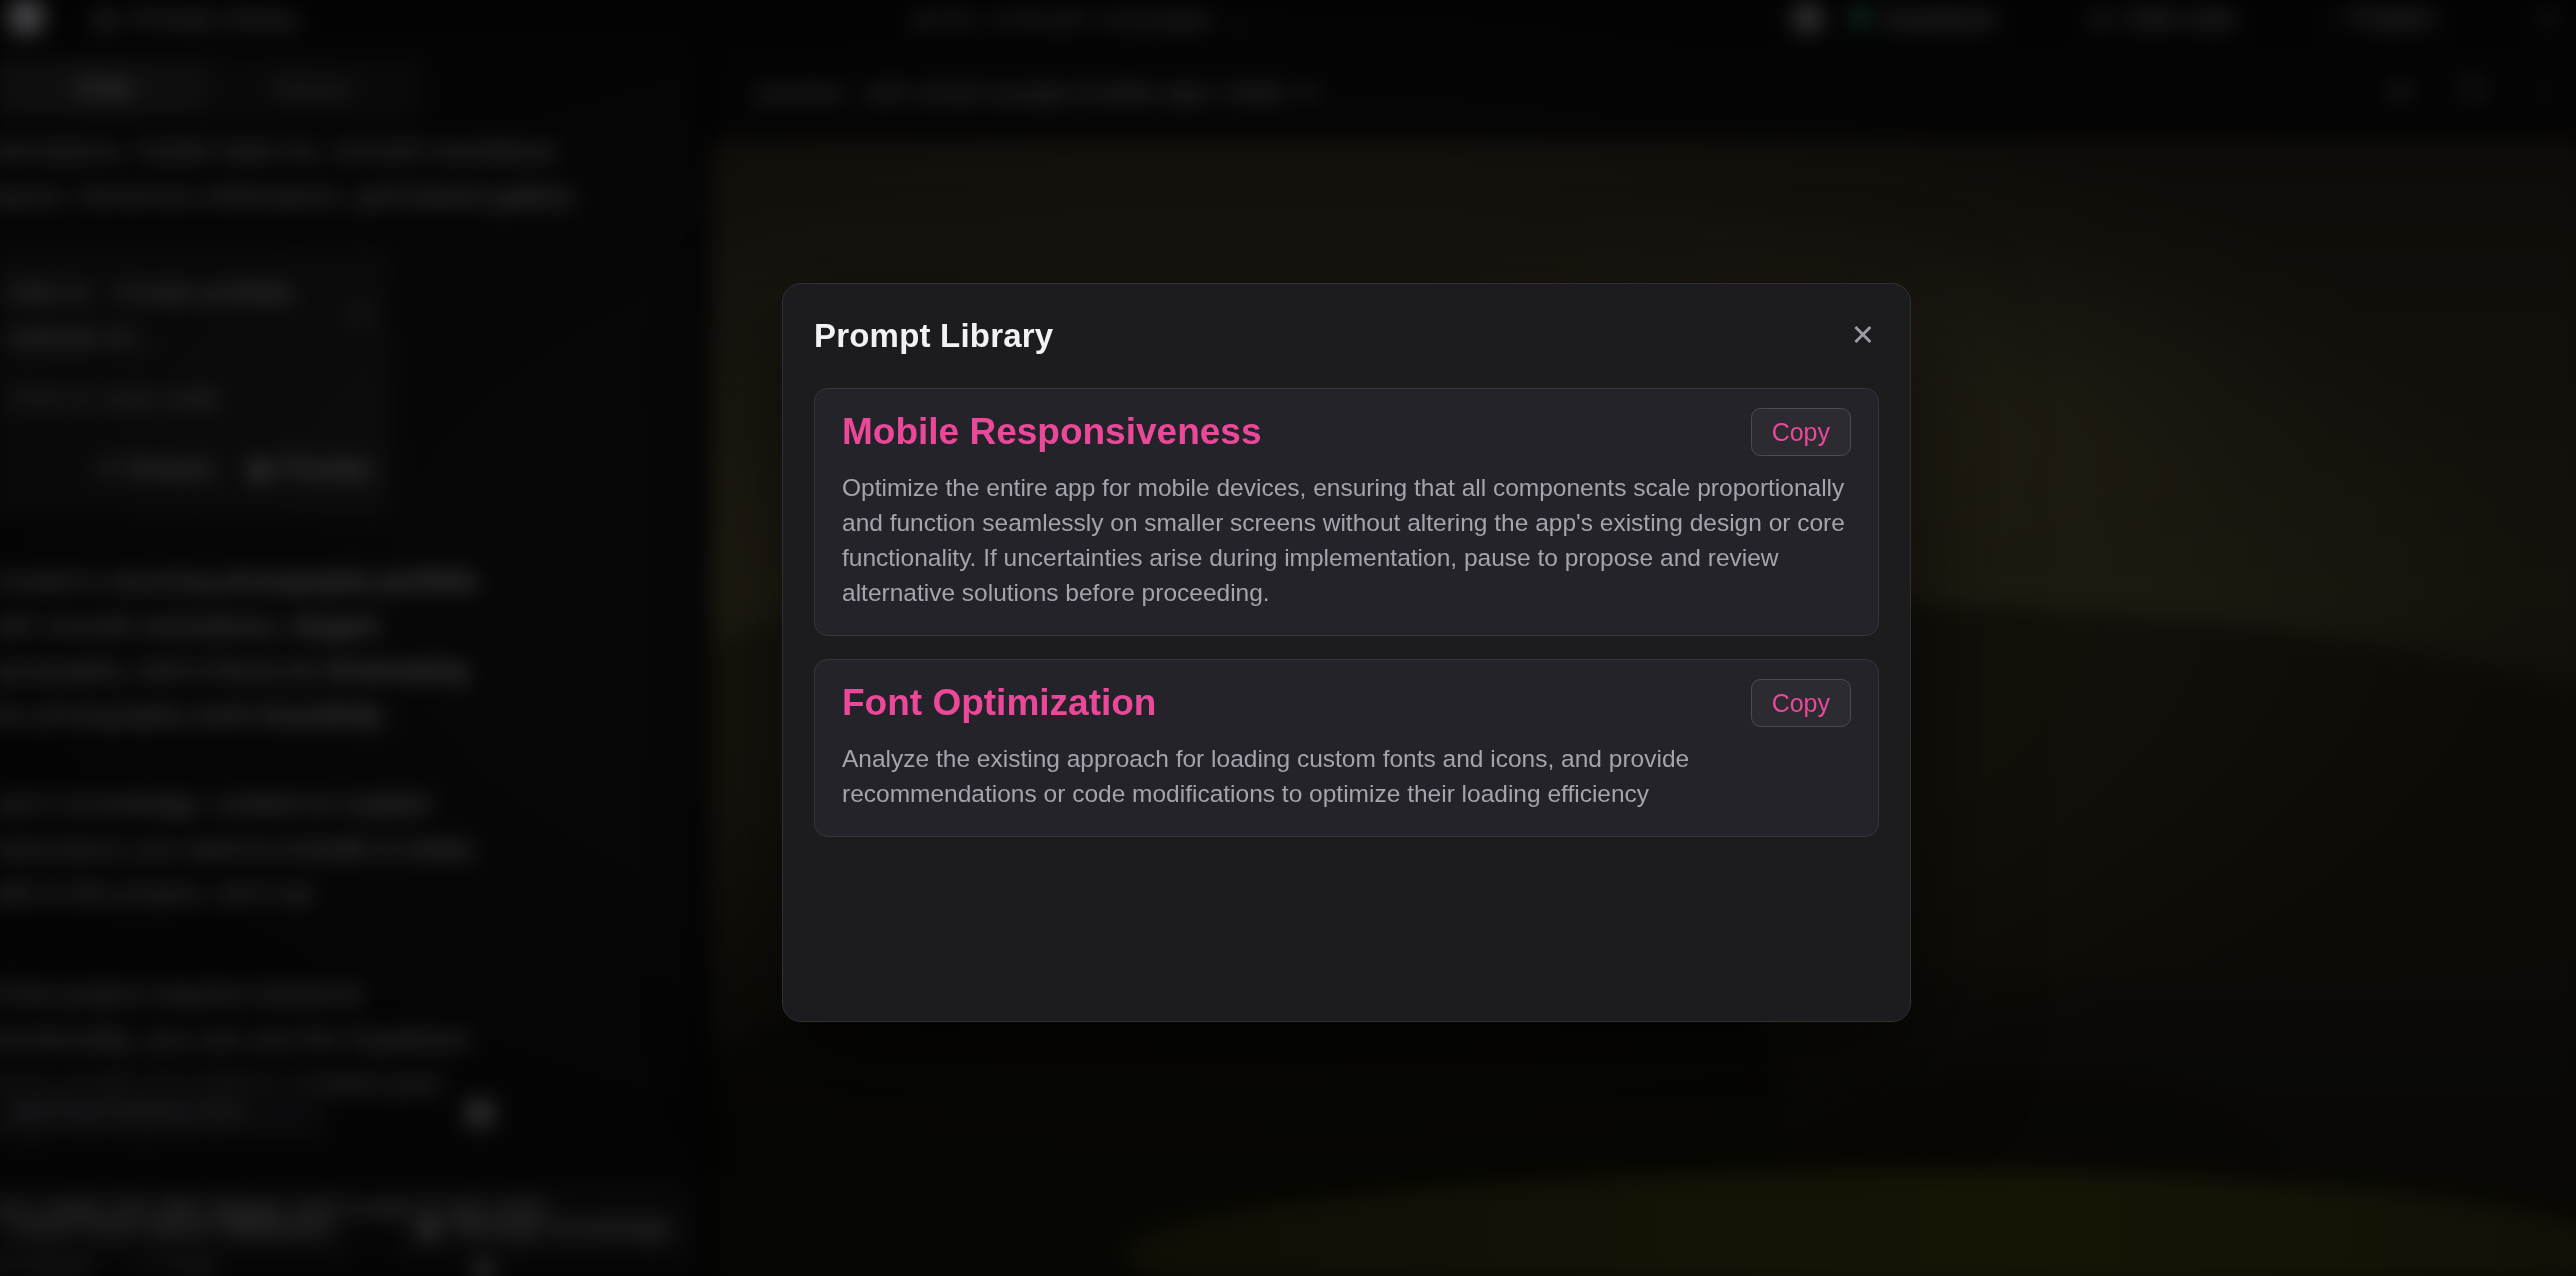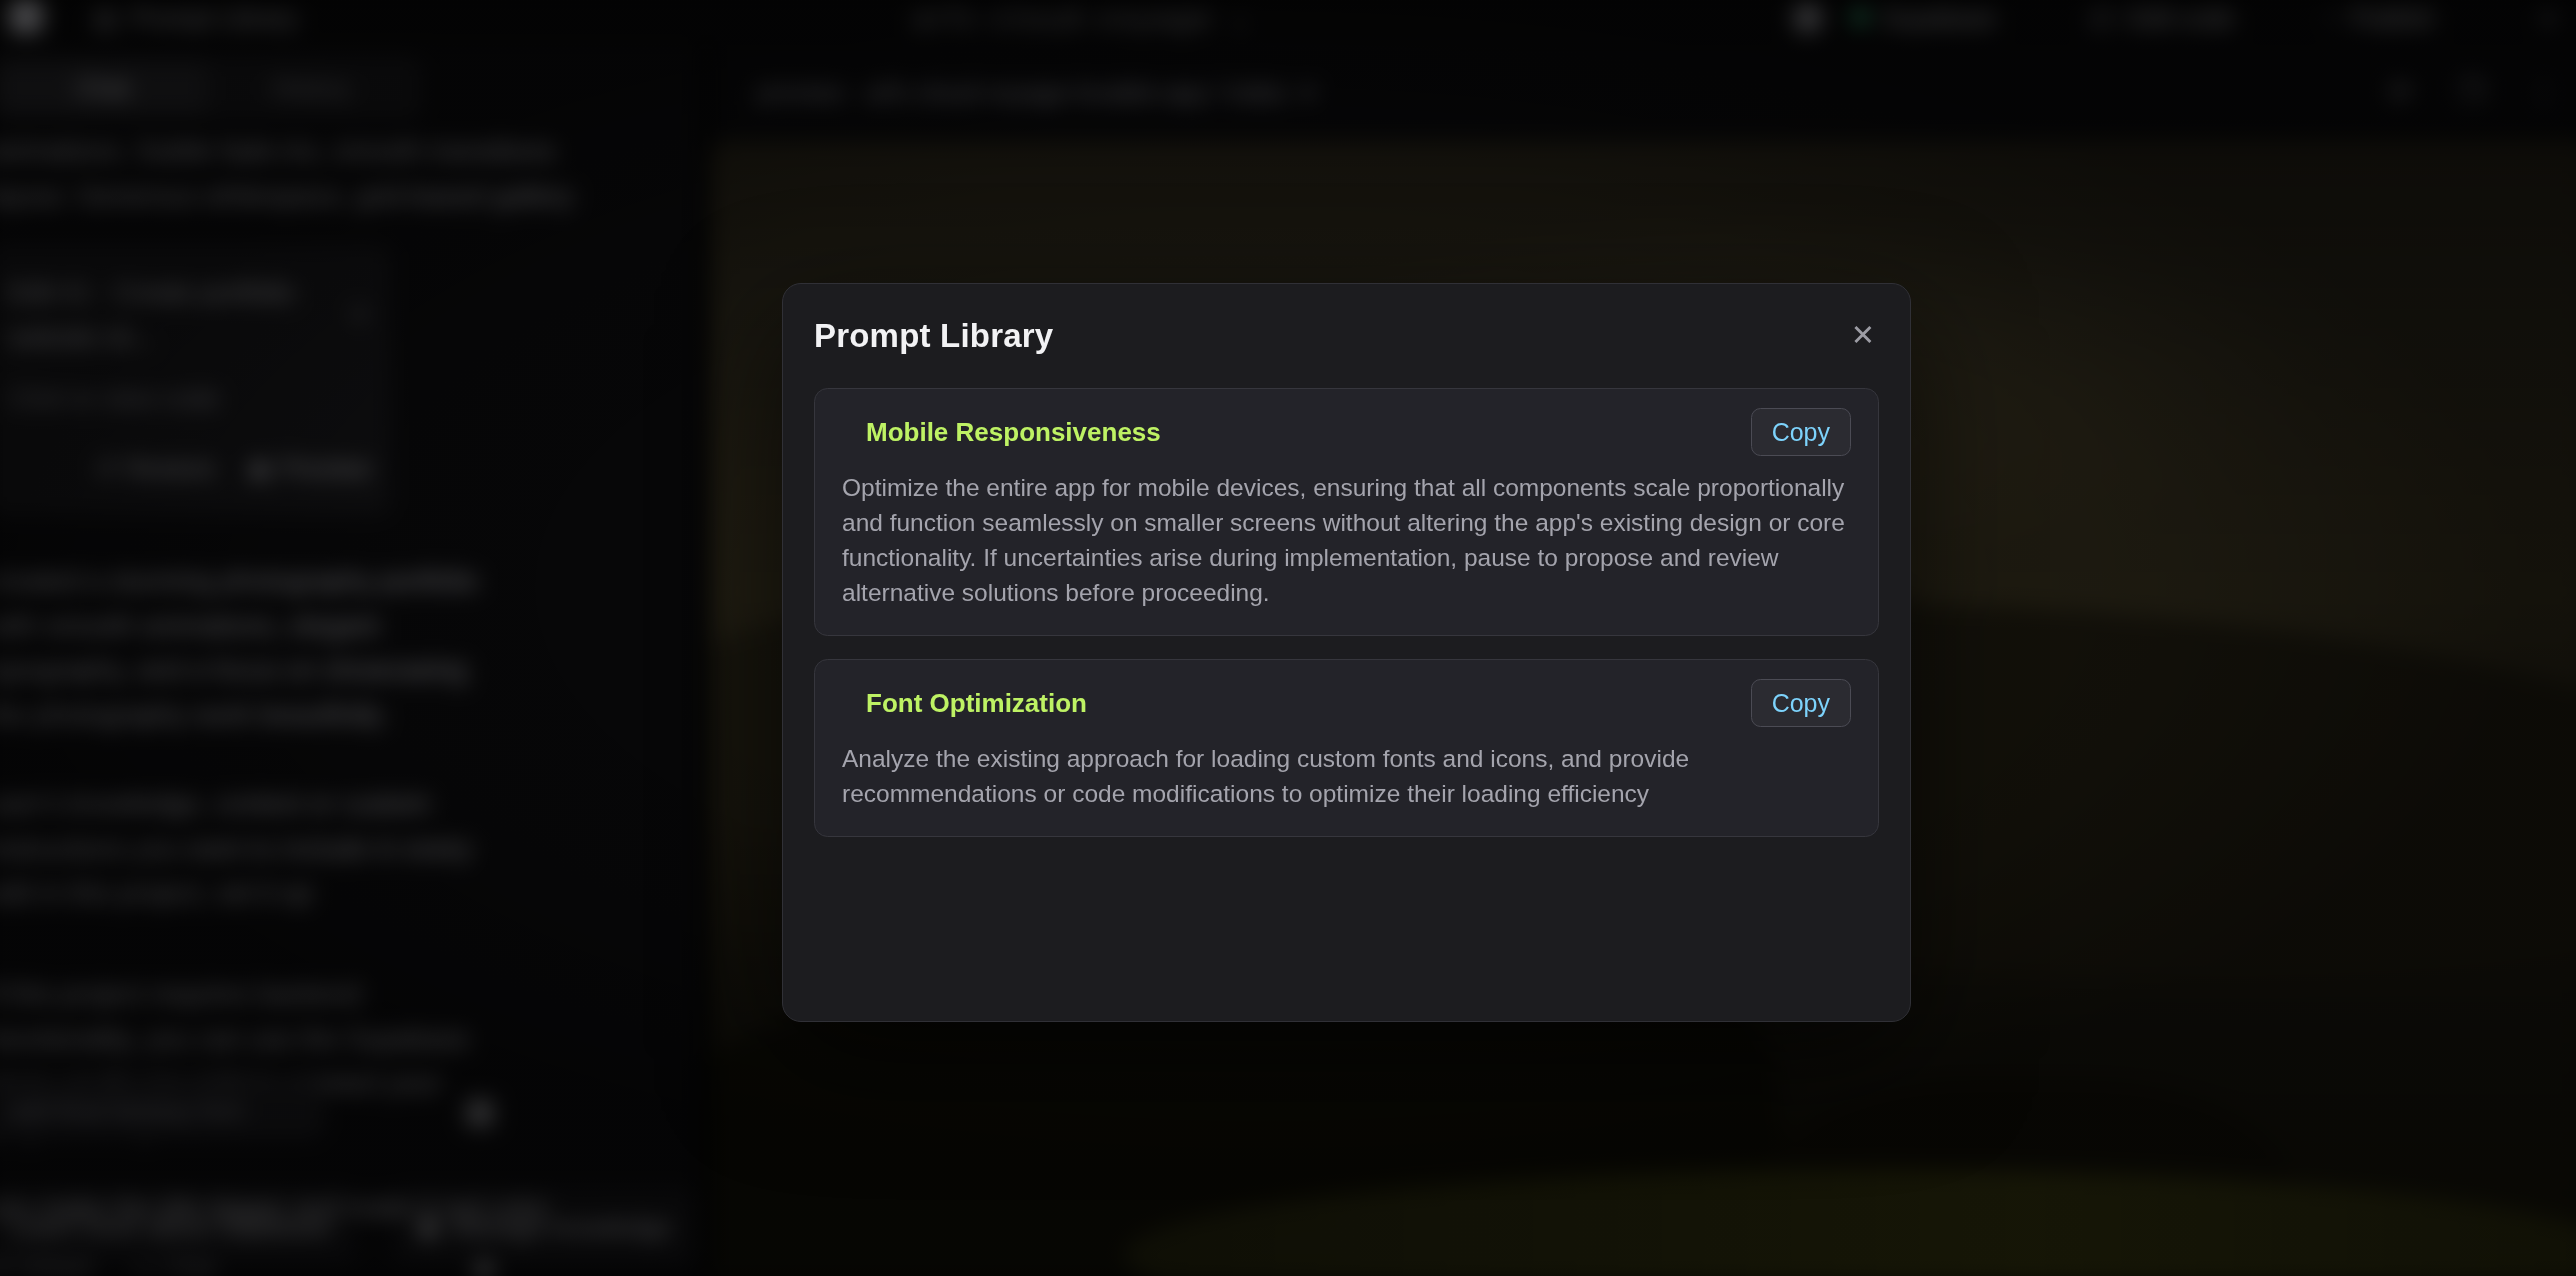--- a/index.html
+++ b/index.html
@@ -74,23 +74,23 @@
   .m-title{font-size:33px;font-weight:700;color:#f2f2f4;letter-spacing:0.2px;}
   .m-close{color:#9c9ca4;font-size:29px;line-height:1;padding:3.9px;cursor:default;background:none;border:none;}
   .m-search{margin-top:33px;height:64px;background:#242429;border:1px solid #3e3e46;border-radius:11.6px;
             display:flex;align-items:center;padding:0 23px;}
   .m-search input{width:100%;background:transparent;border:none;outline:none;color:#e4e4e8;
                   font-size:26px;font-family:inherit;}
   .m-search input::placeholder{color:#9a9aa3;}
   .m-list{margin-top:33px;display:flex;flex-direction:column;gap:23px;}
   .p-card{background:#232329;border:1px solid #36363d;border-radius:13.5px;padding:19px 27px 25px;}
   .p-head{display:flex;justify-content:space-between;align-items:center;}
-  .p-title{font-size:26px;font-weight:700;color:#bef264;margin-left:24px;}
+  .p-title{font-size:37px;font-weight:700;color:#ec4899;}
   .copy-btn{padding:8.7px 20px;border:1px solid #4b4b54;border-radius:9.6px;background:#2b2b31;
-            color:#7dd3fc;font-size:25px;font-family:inherit;}
+            color:#ec4899;font-size:25px;font-family:inherit;}
   .p-body{margin-top:13.5px;font-size:24.5px;line-height:35px;color:#a4a4ad;}
 </style>
 </head>
 <body>
 
 <div class="screen">
 
   <div class="bg-wrap">
 
     <div class="topbar">

